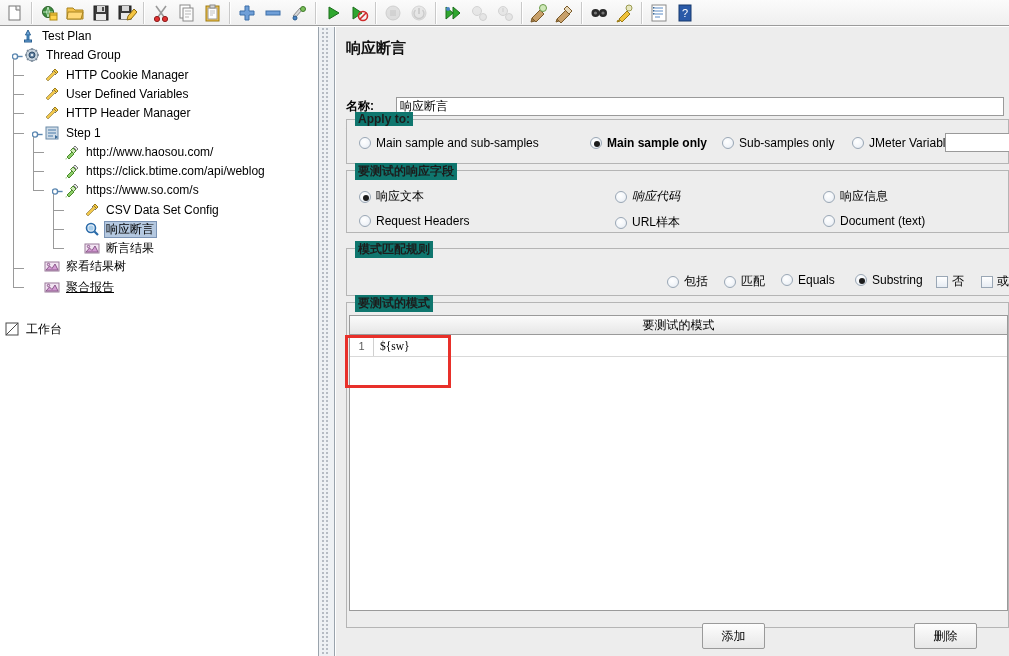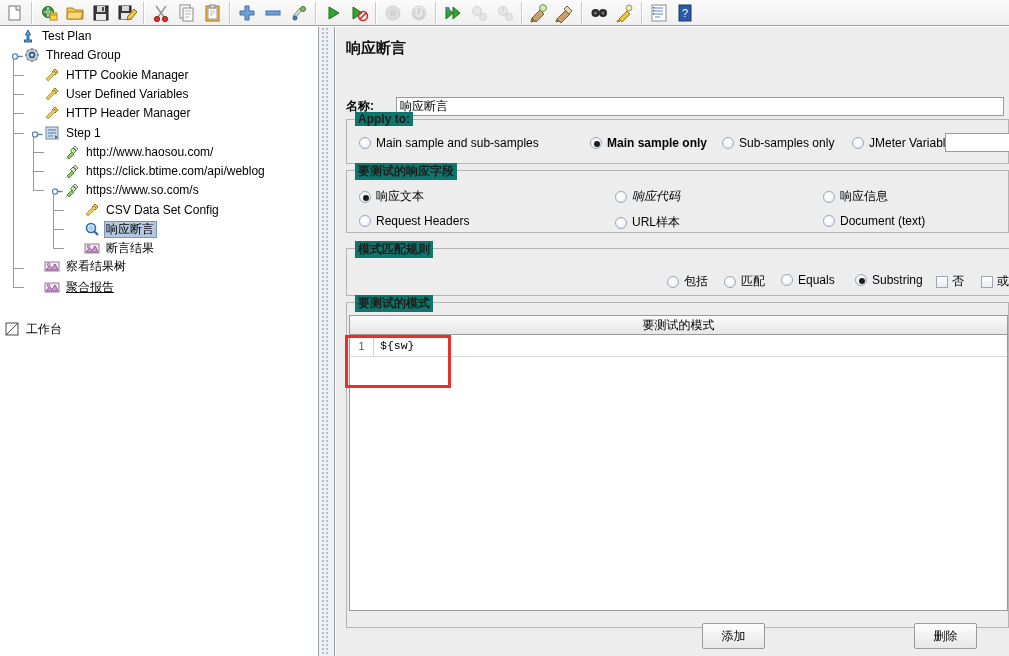--- a/index.html
+++ b/index.html
@@ -133,21 +133,21 @@
   .jtable-row {
     height: 22px; display: flex; align-items: center;
     border-bottom: 1px solid #d9d9d9; background: #fff;
   }
   .jt-num {
     width: 24px; text-align: center; color: #5a5a5a; font-size: 11px;
     border-right: 1px solid #d0d0d0; height: 100%;
     display: flex; align-items: center; justify-content: center;
   }
   .jt-val {
-    padding-left: 6px; font-family: Liberation Mono, monospace;
+    padding-left: 6px; font-family: Liberation Serif, serif;
     font-size: 11.5px; color: #000;
   }
 
   
   #redbox {
     position: absolute; border: 3px solid #e8302a; pointer-events: none;
   }
 
   
   .jbtn {

